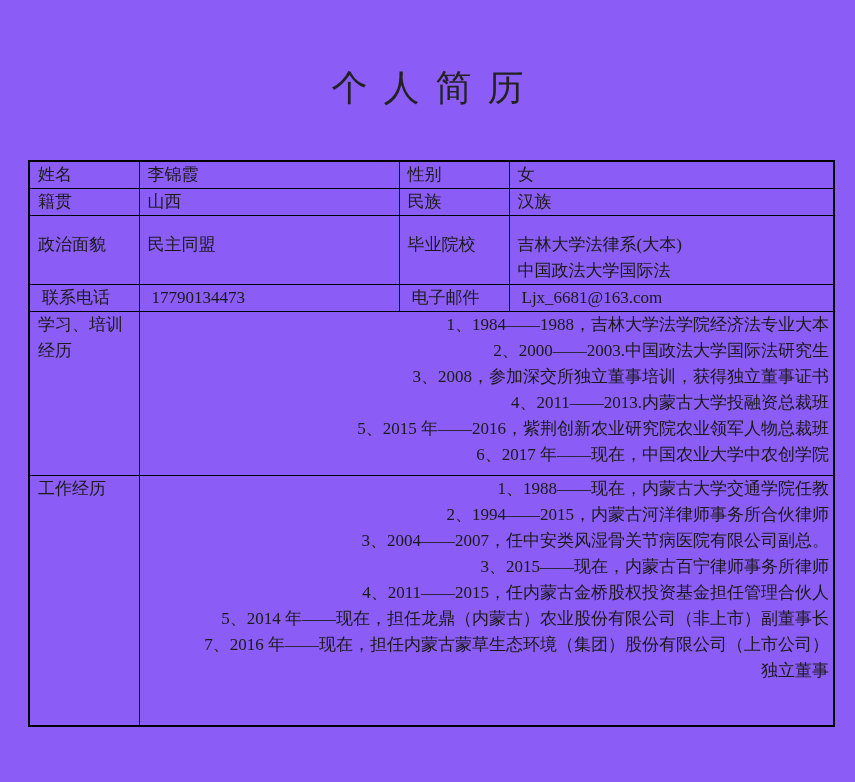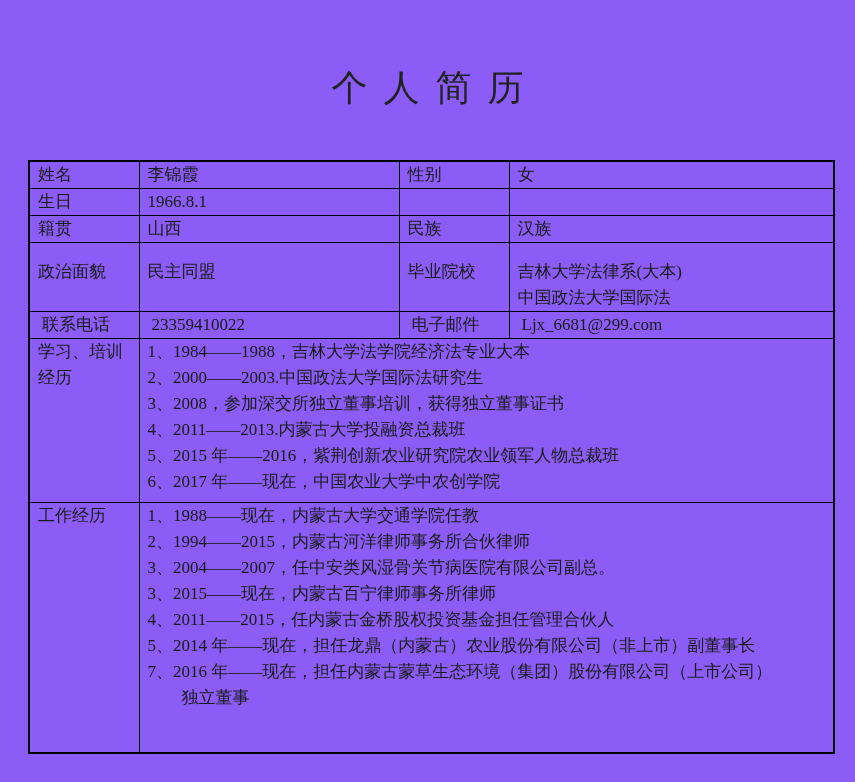--- a/index.html
+++ b/index.html
@@ -59,20 +59,21 @@
   tr.r-phone td { height: 25px; padding-left: 12px; }
   tr.r-study td { height: 163px; vertical-align: top; }
   tr.r-work  td { height: 249px; vertical-align: top; }
   td.section-label {
     line-height: 27px;
     padding-top: 3px;
   }
   td.section-body {
     padding: 3px 4px 0 14px;
     line-height: 28px;
+    text-align: right;
   }
 </style>
 </head>
 <body>
 
 <div class="page">
 
   <h1 class="doc-title">个人简历</h1>
 
   <table class="resume">
@@ -82,44 +83,38 @@
       <col style="width:110px">
       <col style="width:325px">
     </colgroup>
     <tbody>
       <tr class="r-name">
         <td>姓名</td>
         <td>李锦霞</td>
         <td>性别</td>
         <td>女</td>
       </tr>
-      <tr class="r-birth">
-        <td>生日</td>
-        <td>1966.8.1</td>
-        <td></td>
-        <td></td>
-      </tr>
       <tr class="r-place">
         <td>籍贯</td>
         <td>山西</td>
         <td>民族</td>
         <td>汉族</td>
       </tr>
       <tr class="r-poli">
         <td>政治面貌</td>
         <td>民主同盟</td>
         <td>毕业院校</td>
         <td>吉林大学法律系(大本)
 中国政法大学国际法</td>
       </tr>
       <tr class="r-phone">
         <td>联系电话</td>
-        <td>23359410022</td>
+        <td>17790134473</td>
         <td>电子邮件</td>
-        <td>Ljx_6681@299.com</td>
+        <td>Ljx_6681@163.com</td>
       </tr>
       <tr class="r-study">
         <td class="section-label">学习、培训
 经历</td>
         <td class="section-body" colspan="3">1、1984——1988，吉林大学法学院经济法专业大本
 2、2000——2003.中国政法大学国际法研究生
 3、2008，参加深交所独立董事培训，获得独立董事证书
 4、2011——2013.内蒙古大学投融资总裁班
 5、2015 年——2016，紫荆创新农业研究院农业领军人物总裁班
 6、2017 年——现在，中国农业大学中农创学院</td>

